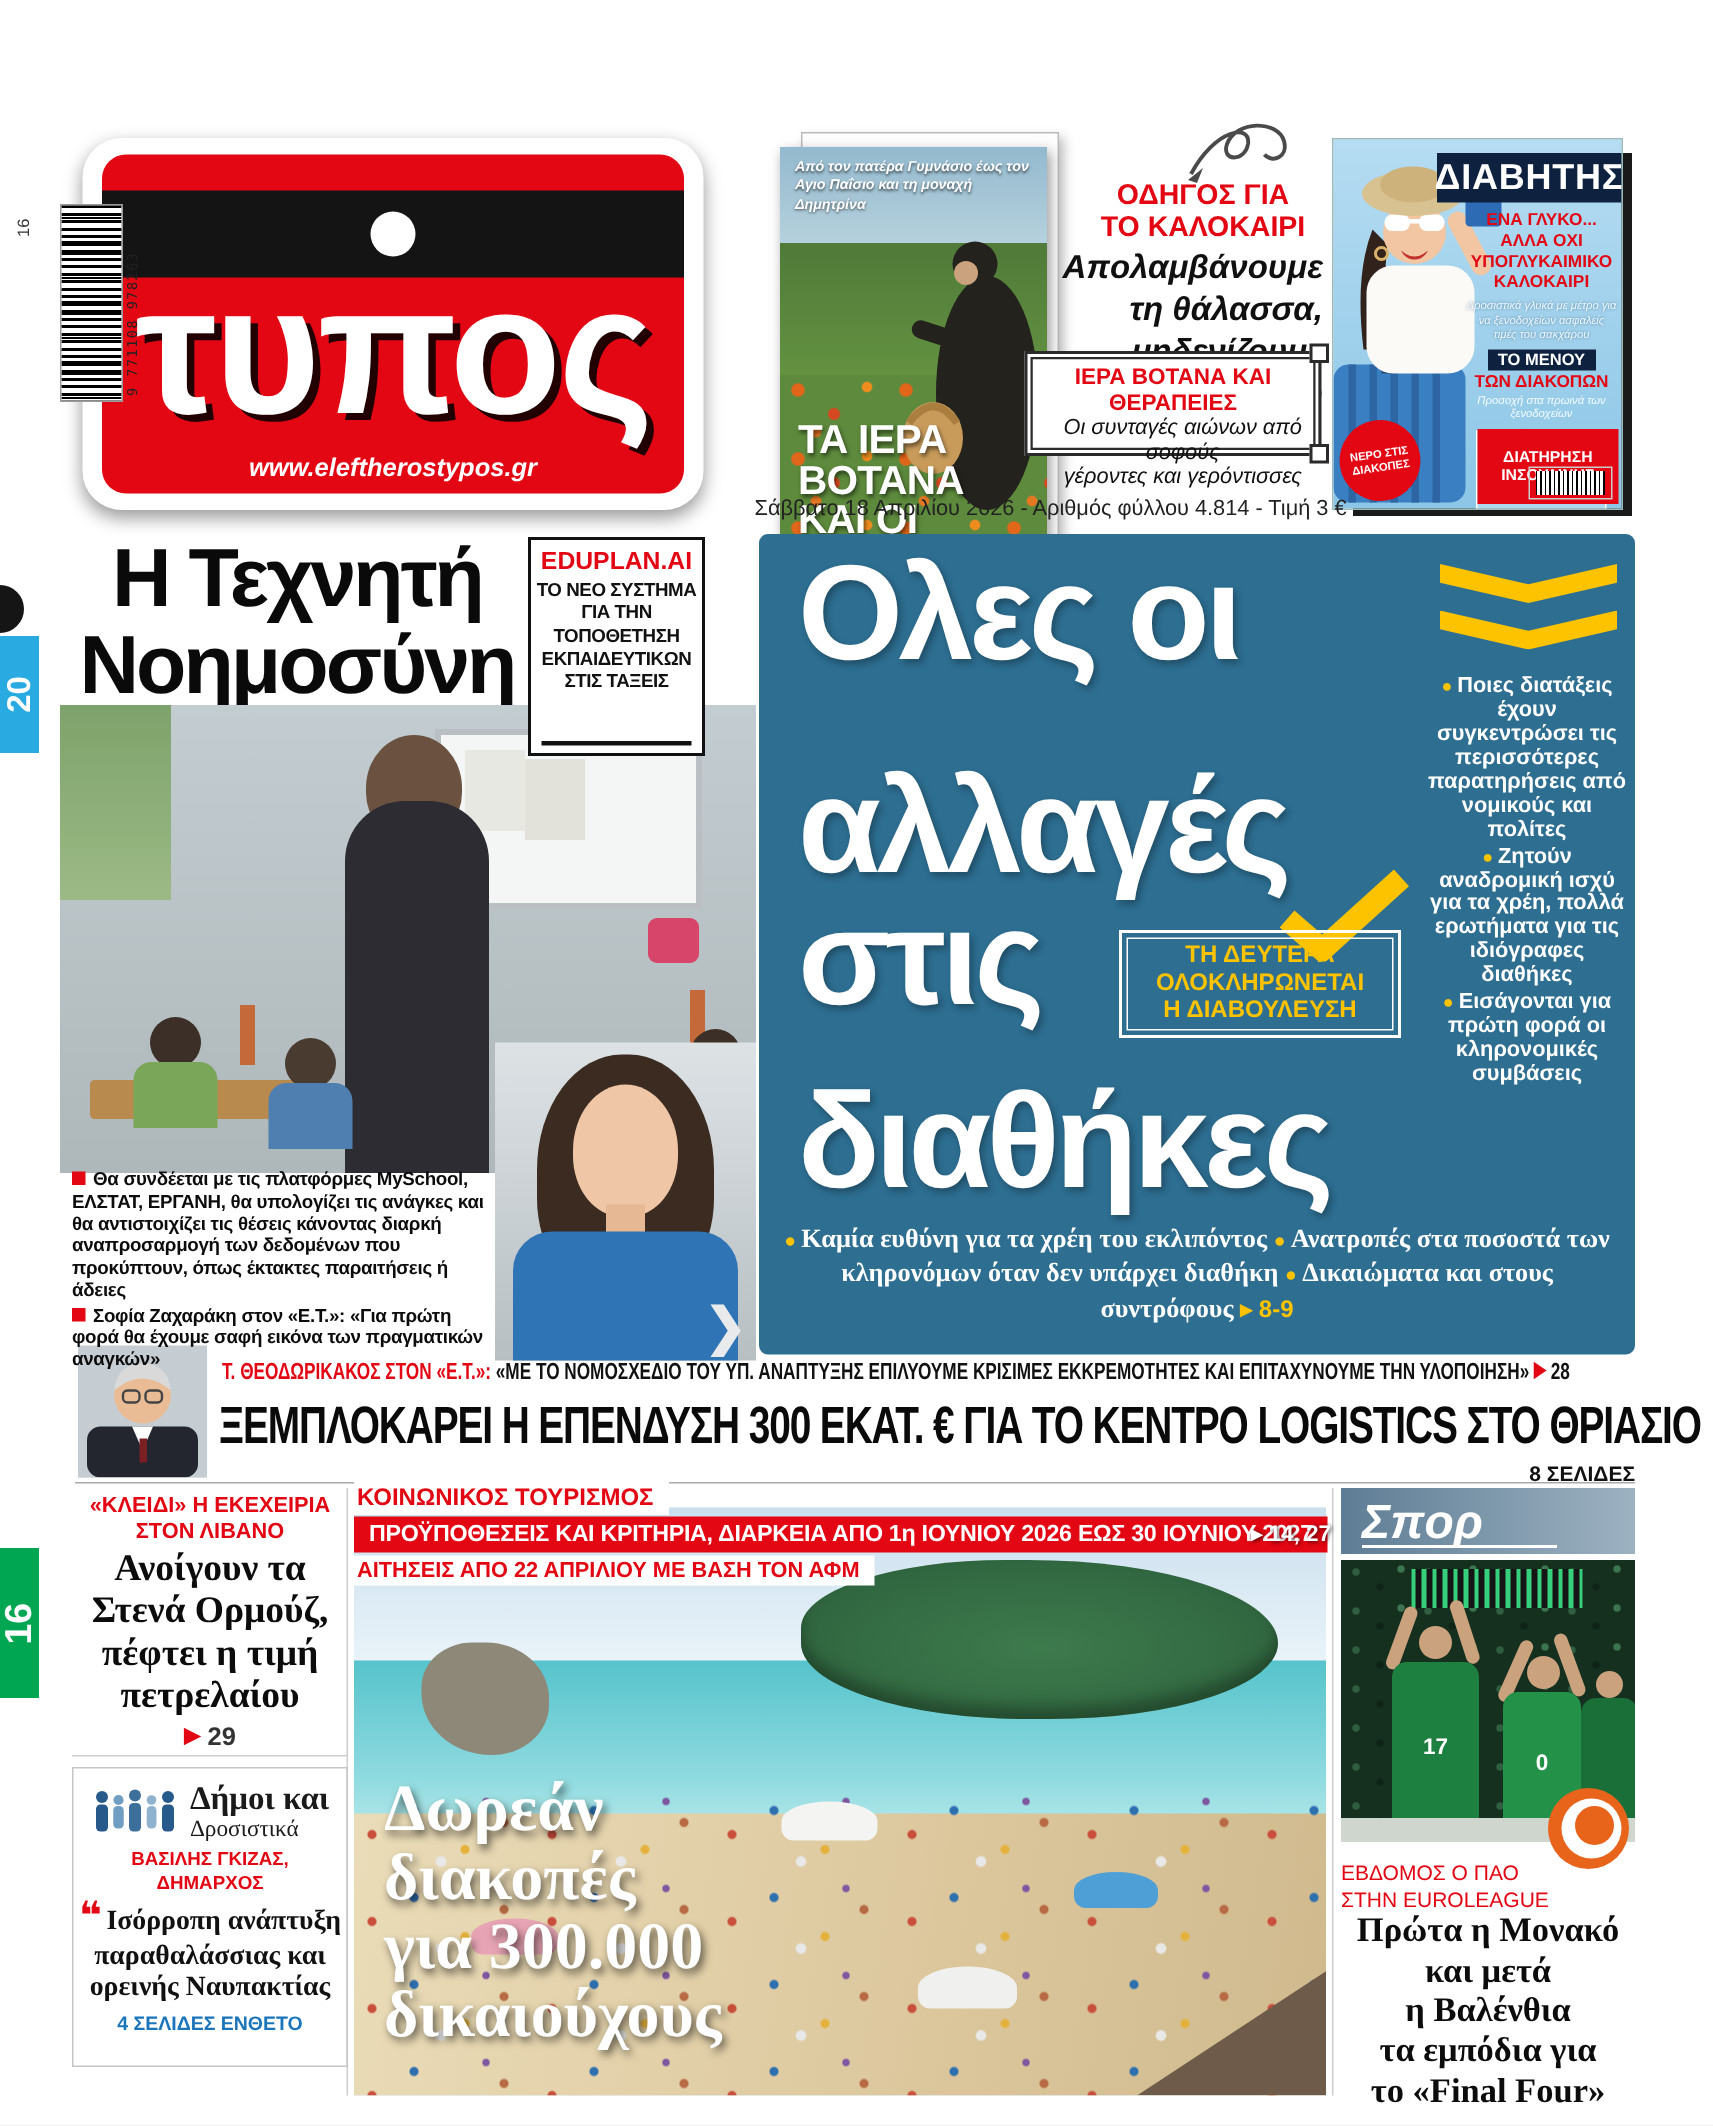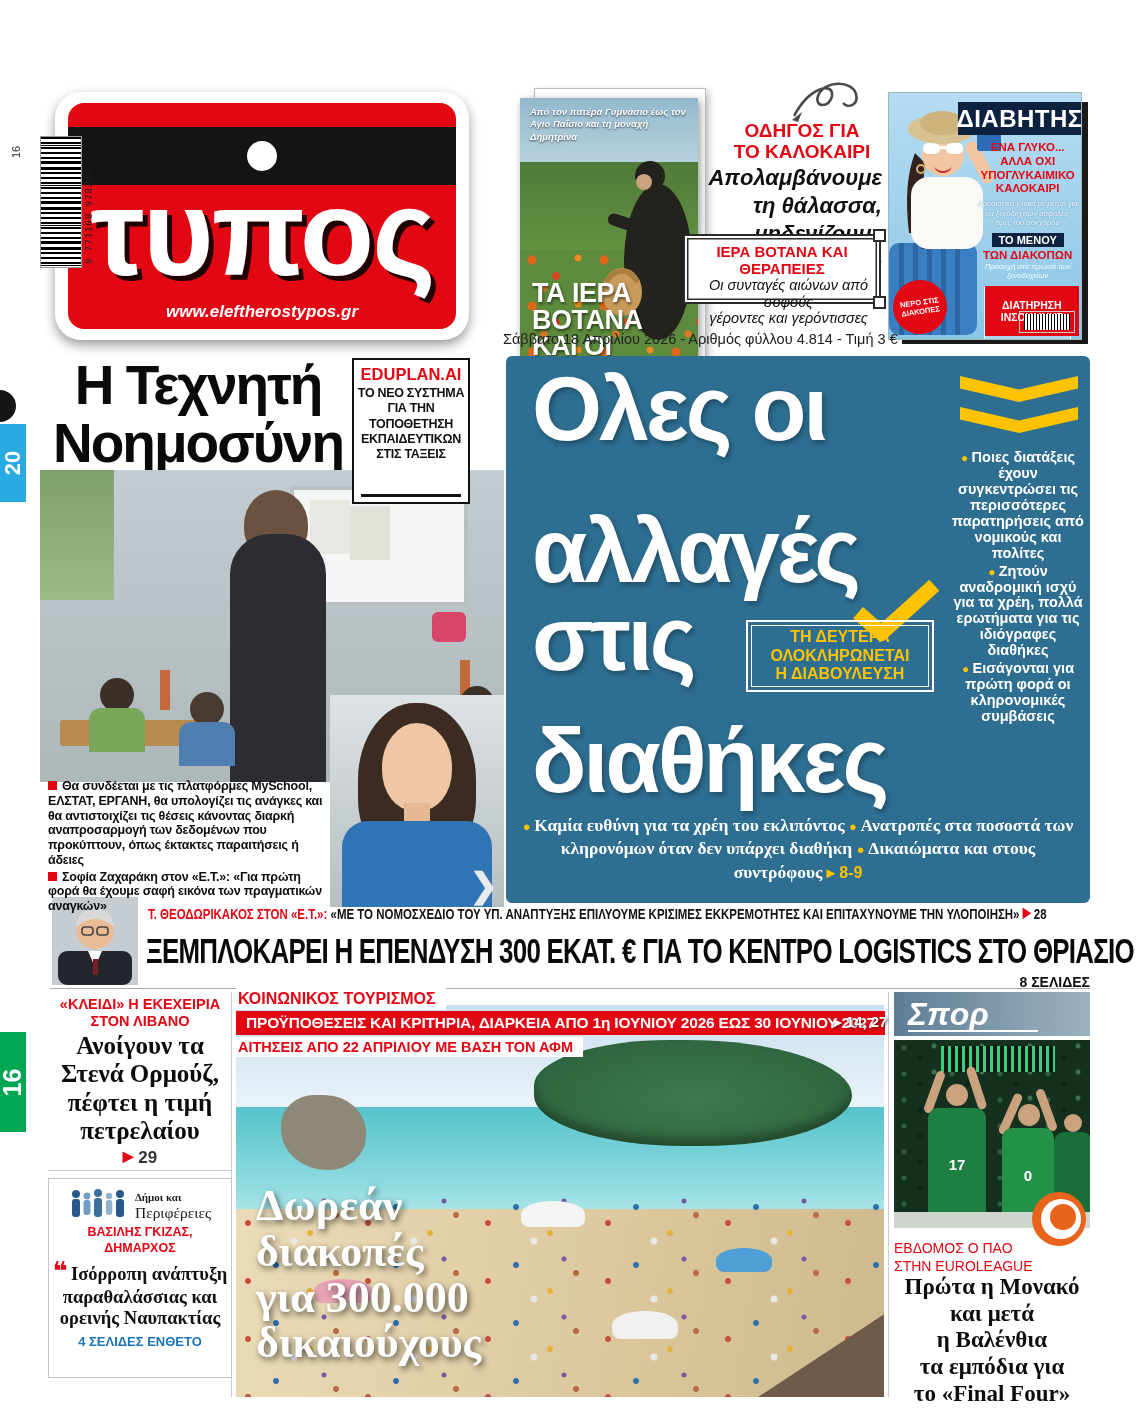--- a/index.html
+++ b/index.html
@@ -161,21 +161,21 @@
   #oil-k{left:48px;top:996px;width:184px;text-align:center;color:#e30613;font-weight:900;font-size:14.5px;line-height:1.18;}
   #oil-h{left:48px;top:1032px;width:184px;text-align:center;font-family:"Liberation Serif",serif;font-weight:700;
          font-size:25px;line-height:1.13;color:#0c0c0c;}
   #oil-p{left:48px;top:1148px;width:184px;text-align:center;font-weight:700;font-size:17px;color:#333;}
   #hr2{left:48px;top:1170px;width:184px;height:1px;background:#ccc;}
 
   
   #muni{left:48px;top:1178px;width:184px;height:200px;border:1px solid #c5c5c5;text-align:center;box-sizing:border-box;padding-top:8px;}
   #muni .logo{display:flex;align-items:center;justify-content:center;gap:6px;}
   #muni .lt{text-align:left;font-family:"Liberation Serif",serif;font-size:15.5px;line-height:1.1;color:#1a1a1a;}
-  #muni .lt b{font-size:11px;}
+  #muni .lt b{font-size:22px;}
   #muni .k{color:#e30613;font-weight:900;font-size:12.5px;line-height:1.25;margin-top:4px;}
   #muni .q{font-family:"Liberation Serif",serif;font-weight:700;font-size:18.5px;line-height:1.13;margin-top:1px;color:#111;}
   #muni .q:before{content:"❝";color:#e30613;font-size:26px;margin-right:3px;font-family:"DejaVu Sans",sans-serif;}
   #muni .f{color:#1b75bb;font-weight:900;font-size:13px;margin-top:5px;}
 
   
   #beach{left:236px;top:1005px;width:648px;height:392px;overflow:hidden;background:#cfe3ee;}
   .b-sky{position:absolute;left:0;right:0;top:0;height:30%;background:linear-gradient(#c9dfed,#eef6fb);}
   .b-sea{position:absolute;left:0;right:0;top:26%;height:31%;background:linear-gradient(#56c3cb,#8fdbe0 65%,#bdebec);}
   .b-island{position:absolute;right:5%;top:9%;width:49%;height:27%;border-radius:45% 55% 50% 50%;
@@ -465,21 +465,21 @@
           </g>
         <g>
             <circle cx="40" cy="8" r="3.2" fill="#8fb3cf"></circle>
             <rect x="36.8" y="12" width="6.5" height="15" rx="3" fill="#8fb3cf"></rect>
           </g>
         <g>
             <circle cx="51" cy="6" r="4" fill="#27598a"></circle>
             <rect x="47" y="11" width="8" height="18" rx="3" fill="#27598a"></rect>
           </g>
       </svg>
-      <div class="lt"><b>Δήμοι και</b><br><span>Περιφέρειες</span></div>
+      <div class="lt"><b>Δήμοι και</b><br><span>Δροσιστικά</span></div>
     </div>
     <div class="k ml">ΒΑΣΙΛΗΣ ΓΚΙΖΑΣ,
 ΔΗΜΑΡΧΟΣ</div>
     <div class="q">Ισόρροπη ανάπτυξη παραθαλάσσιας και ορεινής Ναυπακτίας</div>
     <div class="f">4 ΣΕΛΙΔΕΣ ΕΝΘΕΤΟ</div>
   </div>
 
   <div class="abs" id="beach">
     <div class="b-sky"></div>
     <div class="b-sea"></div>

